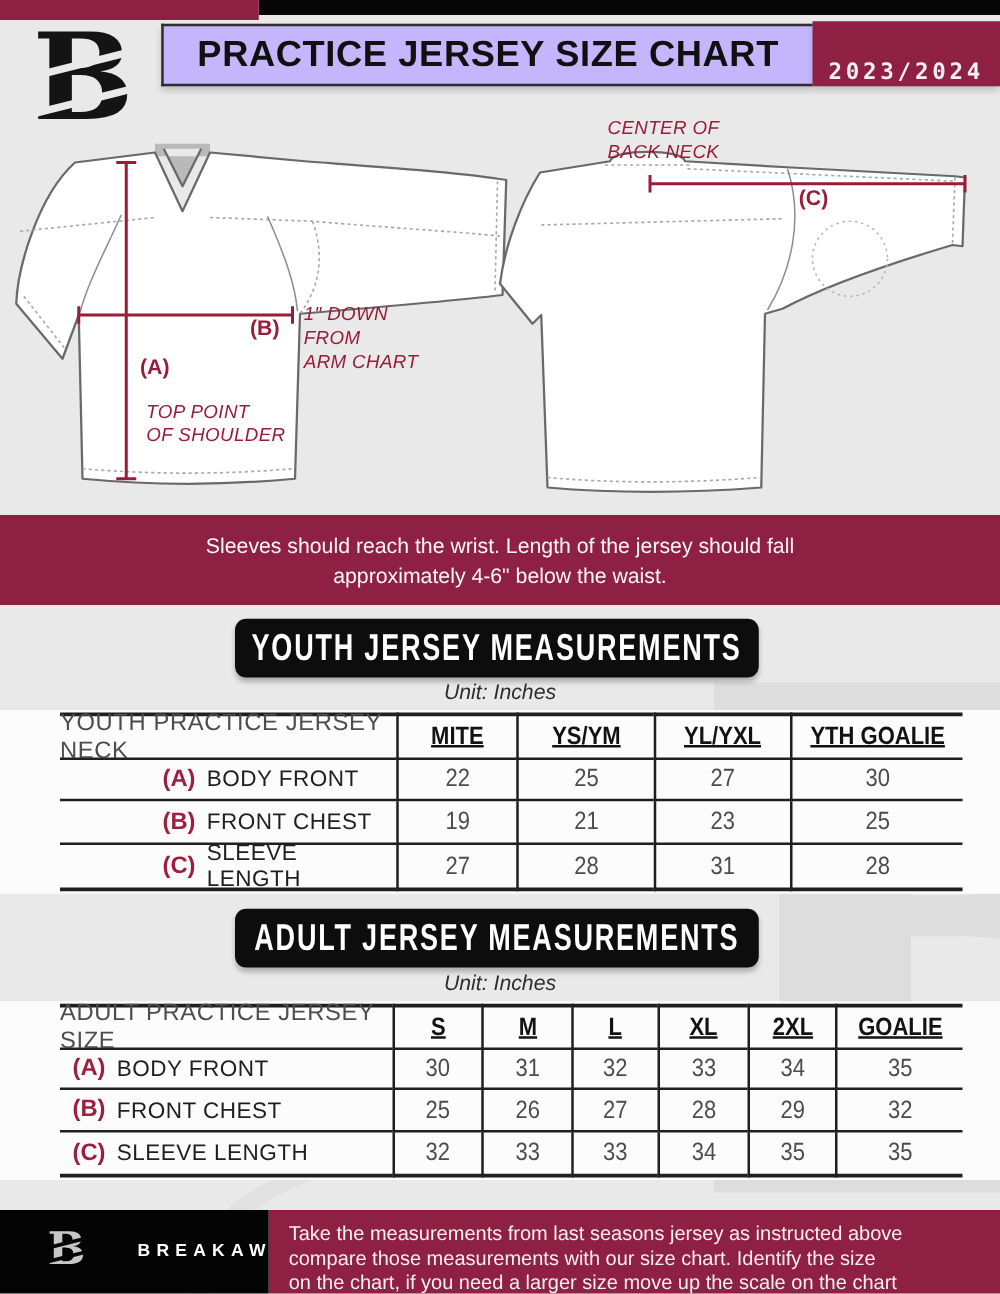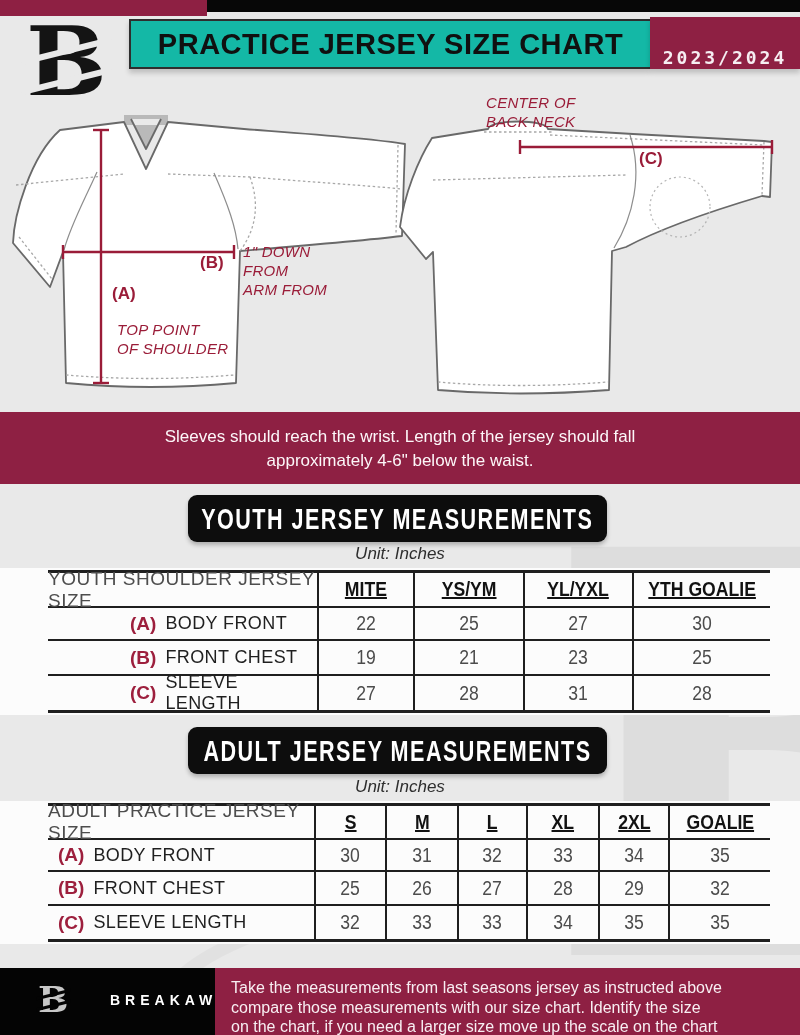--- a/index.html
+++ b/index.html
@@ -3,21 +3,21 @@
 <meta charset="utf-8">
 <style>
   html,body{margin:0;padding:0;background:#cfcfcf;}
   #page{position:relative;width:800px;height:1035px;background:#e9e9e9;overflow:hidden;
         font-family:"Liberation Sans",sans-serif;margin:0 auto;}
   .abs{position:absolute;}
 
   
   .top-black{left:207px;top:0;width:593px;height:12px;background:#070707;}
   .top-maroon{left:0;top:0;width:207px;height:16px;background:#8e2043;}
-  .title-band{left:129px;top:19px;width:521px;height:50px;background:#14b8a6;
+  .title-band{left:129px;top:19px;width:521px;height:50px;background:#c4b5fd;
       border:2px solid #2e2e2e;border-right:none;box-sizing:border-box;
       display:flex;align-items:center;justify-content:center;
       box-shadow:0 4px 5px rgba(0,0,0,.18);}
   .title-band span{font-weight:700;font-size:29px;letter-spacing:.5px;color:#101010;white-space:nowrap;}
   .year-block{left:650px;top:17px;width:150px;height:52px;background:#8e2043;
       display:flex;align-items:center;justify-content:center;box-shadow:0 4px 5px rgba(0,0,0,.18);}
   .year-block span{font-family:"DejaVu Sans Mono",monospace;font-weight:700;font-size:18px;
       letter-spacing:3px;color:#f6eef2;white-space:nowrap;margin-top:28px;}
 
   
@@ -174,41 +174,41 @@
 
   <div class="mtag" style="left:112px;top:284px;">(A)</div>
   <div class="mnote" style="left:117px;top:320px;">
     <div>TOP POINT</div>
     <div>OF SHOULDER</div>
   </div>
   <div class="mtag" style="left:200px;top:253px;">(B)</div>
   <div class="mnote" style="left:243px;top:242px;">
     <div>1" DOWN</div>
     <div>FROM</div>
-    <div>ARM FROM</div>
+    <div>ARM CHART</div>
   </div>
   <div class="mnote" style="left:486px;top:93px;">
     <div>CENTER OF</div>
     <div>BACK NECK</div>
   </div>
   <div class="mtag" style="left:639px;top:149px;">(C)</div>
 
   <div class="abs banner">
     <div>Sleeves should reach the wrist. Length of the jersey should fall</div>
     <div>approximately 4-6" below the waist.</div>
   </div>
 
   <div class="abs pill" style="top:495px;">
     <span>YOUTH JERSEY MEASUREMENTS</span>
   </div>
   <div class="abs unit" style="top:544px;">Unit: Inches</div>
   <div class="abs panel" style="top:568px;height:147px;"></div>
 
   <div class="sztable" id="youth-table">
-    <div class="tcell th colhead">YOUTH SHOULDER JERSEY SIZE</div>
+    <div class="tcell th colhead">YOUTH PRACTICE JERSEY NECK</div>
     <div class="tcell th vb sizehead">
         <span>MITE</span>
       </div>
     <div class="tcell th vb sizehead">
         <span>YS/YM</span>
       </div>
     <div class="tcell th vb sizehead">
         <span>YL/YXL</span>
       </div>
     <div class="tcell th vb sizehead">

